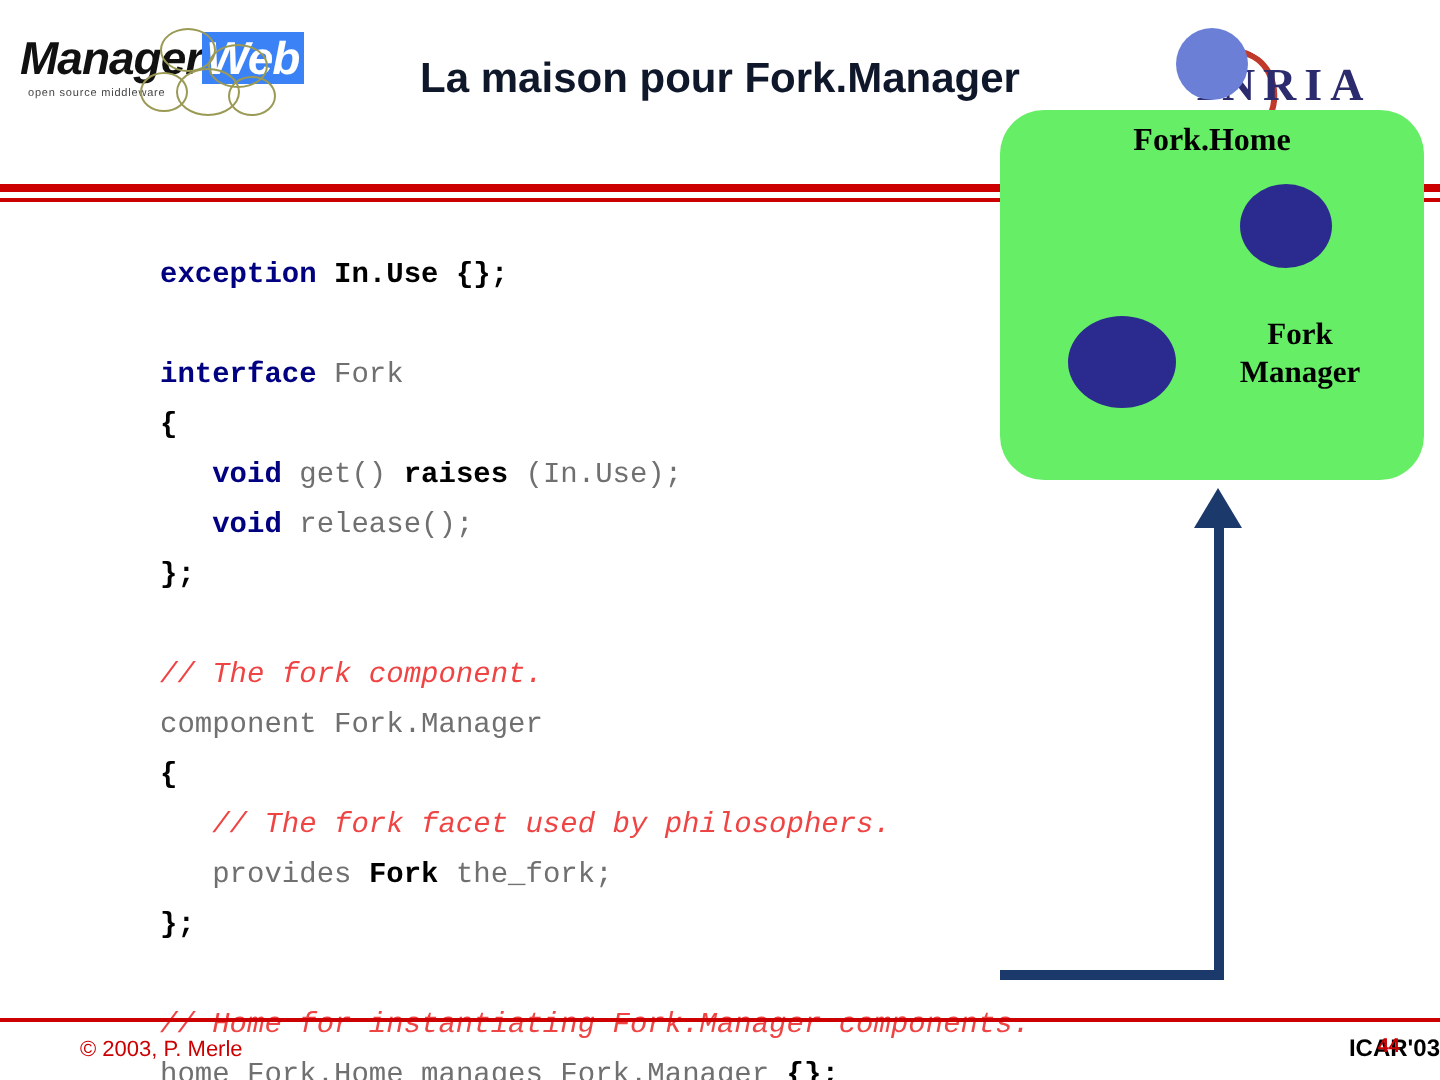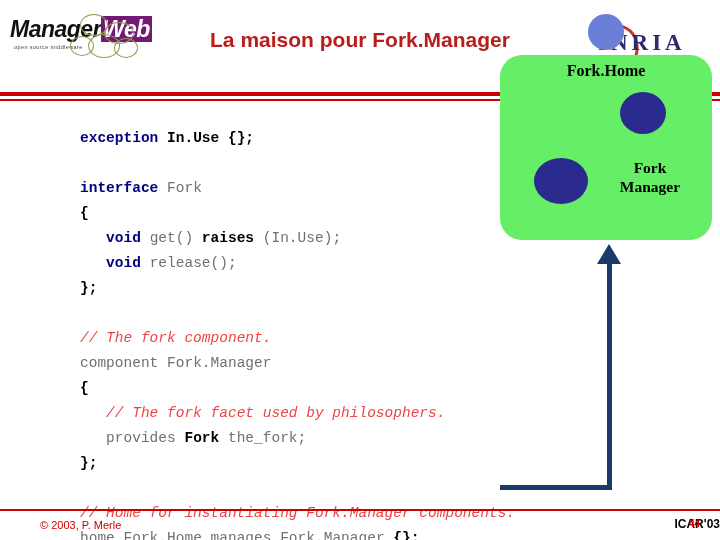--- a/index.html
+++ b/index.html
@@ -10,34 +10,34 @@
     position:relative;
     overflow:hidden;
   }
   .slide{position:absolute;left:0;top:0;width:720px;height:540px;}
 
   
   .title{
     position:absolute;
     left:120px;top:28px;width:480px;
     text-align:center;
-    font-size:21px;font-weight:bold;color:#b91c1c;
+    font-size:21px;font-weight:bold;color:#0f172a;
     font-family:"Liberation Sans", sans-serif;
   }
   .logo{
     position:absolute;left:8px;top:8px;width:140px;height:56px;
   }
   .logo .ow-text{
     position:absolute;left:2px;top:8px;
     font-size:23px;font-weight:bold;font-style:italic;
     color:#111111;
     letter-spacing:-0.5px;
   }
   .logo .ow-web{
-    color:#ffffff;background:#701a75;padding:0 2px;
+    color:#ffffff;background:#3b82f6;padding:0 2px;
   }
   .logo .ow-sub{
     position:absolute;left:6px;top:36px;
     font-size:5.5px;color:#444444;letter-spacing:0.4px;
   }
   .logo .bubble{
     position:absolute;border:1.4px solid #9a9a55;border-radius:50%;
     background:transparent;
   }
 

